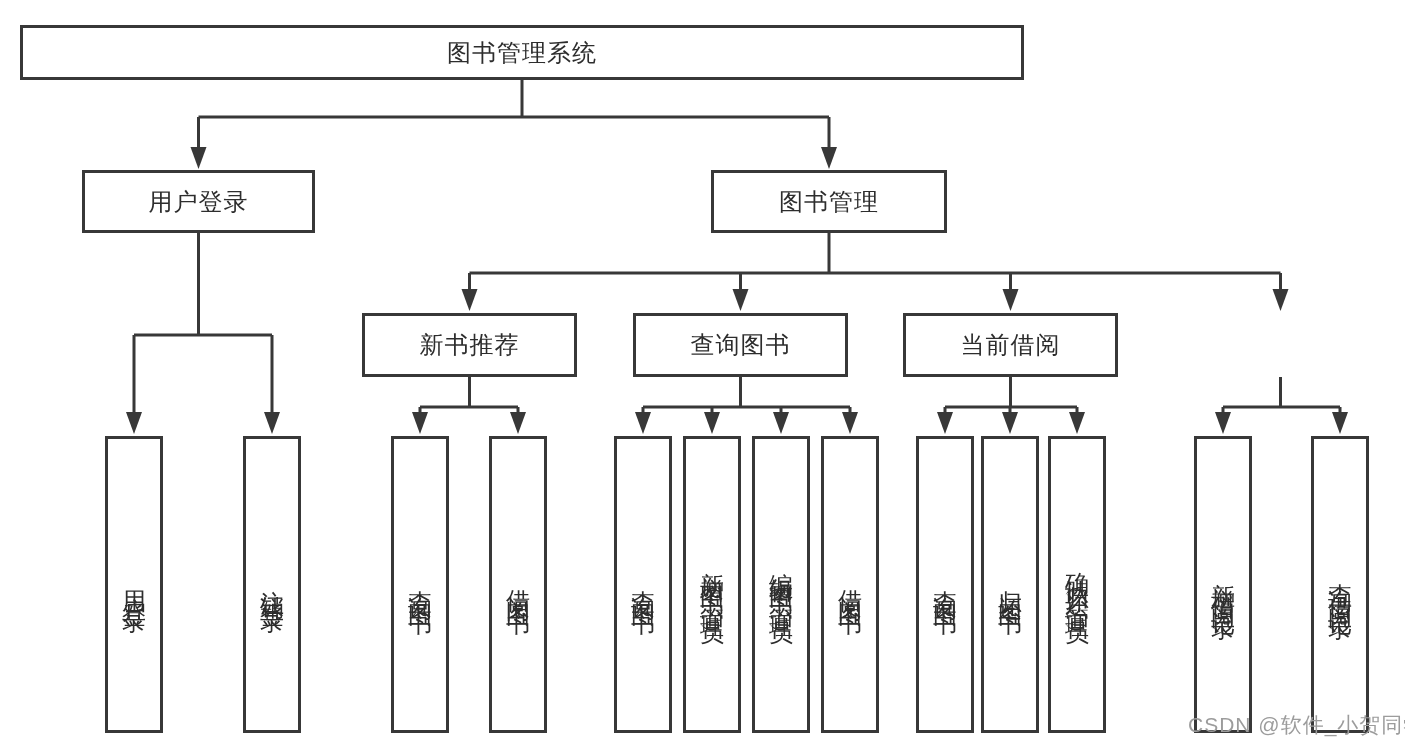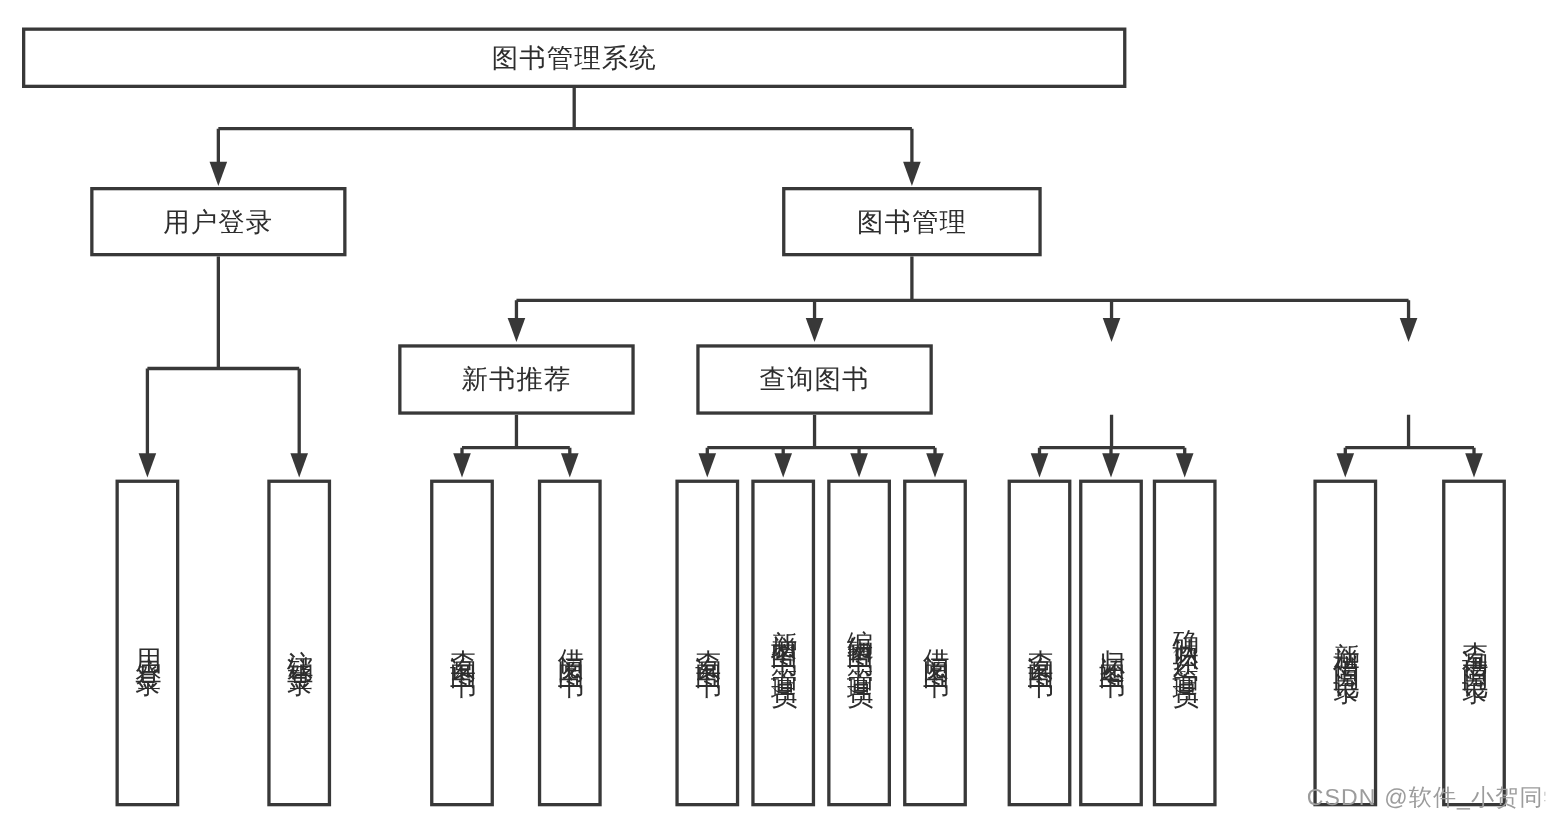--- a/index.html
+++ b/index.html
@@ -81,20 +81,21 @@
     <polygon class="ahead" points="1332,412 1348,412 1340,434"></polygon>
   </svg>
 
   <div class="node" style="left:20px; top:25px; width:1004px; height:55px;">图书管理系统</div>
 
   <div class="node" style="left:82px; top:170px; width:233px; height:63px;">用户登录</div>
   <div class="node" style="left:362px; top:313px; width:215px; height:64px;">新书推荐</div>
 
   <div class="node" style="left:711px; top:170px; width:236px; height:63px;">图书管理</div>
   <div class="node" style="left:633px; top:313px; width:215px; height:64px;">查询图书</div>
+  <div class="node" style="left:903px; top:313px; width:215px; height:64px;">当前借阅</div>
 
   <div class="node leaf" style="left:105px; top:436px; width:58px; height:297px;">用户登录</div>
   <div class="node leaf" style="left:243px; top:436px; width:58px; height:297px;">注销登录</div>
 
   <div class="node leaf" style="left:391px; top:436px; width:58px; height:297px;">查询图书</div>
   <div class="node leaf" style="left:489px; top:436px; width:58px; height:297px;">借阅图书</div>
 
   <div class="node leaf" style="left:614px; top:436px; width:58px; height:297px;">查询图书</div>
   <div class="node leaf" style="left:683px; top:436px; width:58px; height:297px;">新增图书（管理员）</div>
   <div class="node leaf" style="left:752px; top:436px; width:58px; height:297px;">编辑图书（管理员）</div>

